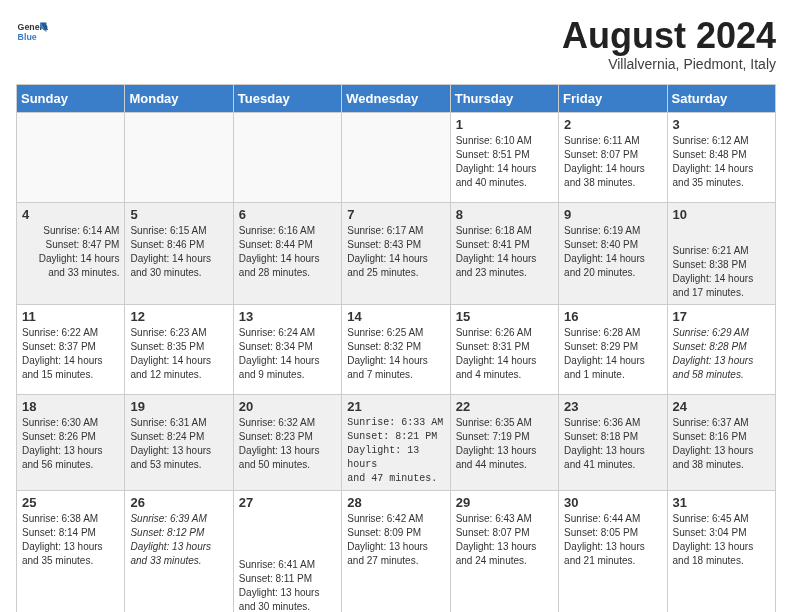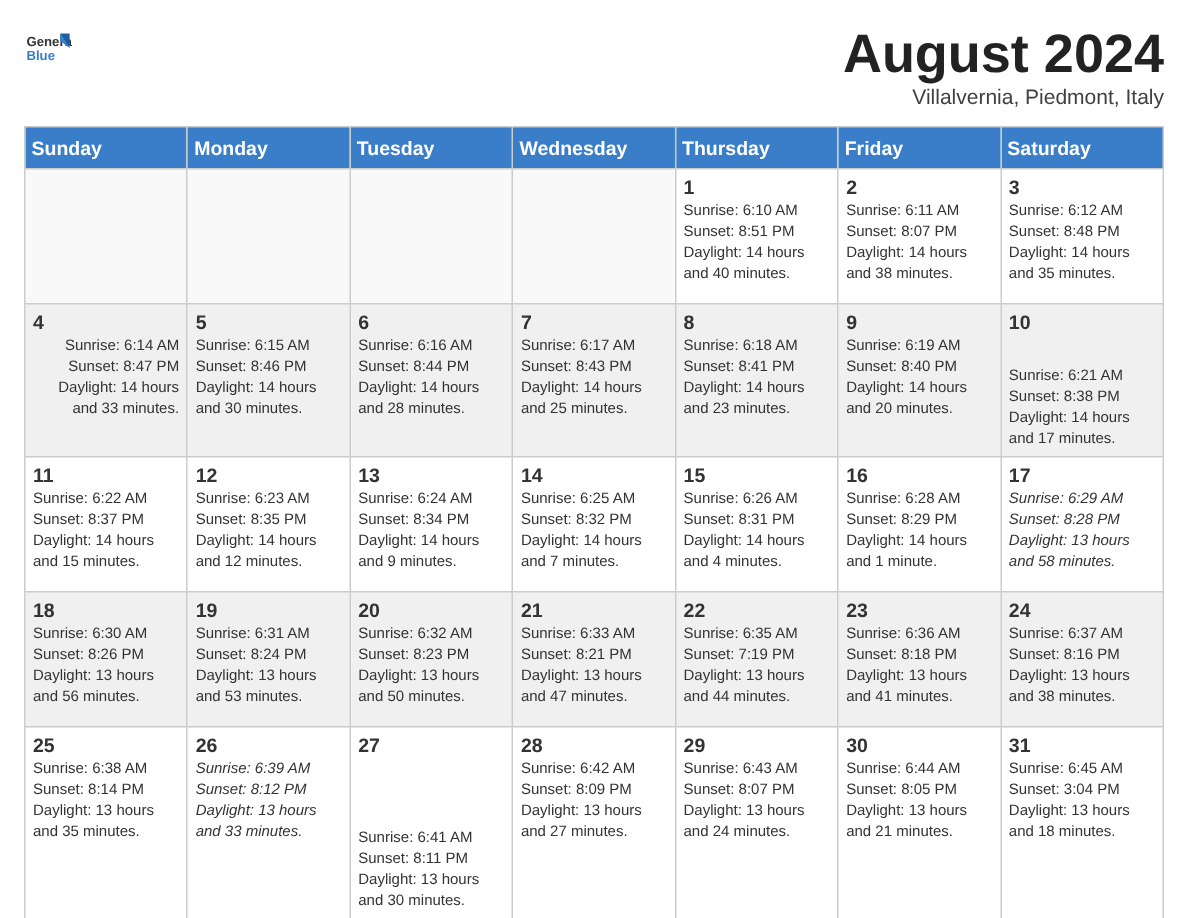--- a/index.html
+++ b/index.html
@@ -256,21 +256,21 @@
         </td>
         <td class="shaded">
           <span class="day-number">20</span>
           <div class="day-info" style="white-space: pre-line;">Sunrise: 6:32 AM
 Sunset: 8:23 PM
 Daylight: 13 hours
 and 50 minutes.</div>
         </td>
         <td class="shaded">
           <span class="day-number">21</span>
-          <div class="day-info" style="white-space: pre-line;">Sunrise: 6:33 AM
+          <div class="day-info" style="white-space: pre-line; font-family: Liberation Mono, monospace;">Sunrise: 6:33 AM
 Sunset: 8:21 PM
 Daylight: 13 hours
 and 47 minutes.</div>
         </td>
         <td class="shaded">
           <span class="day-number">22</span>
           <div class="day-info" style="white-space: pre-line;">Sunrise: 6:35 AM
 Sunset: 7:19 PM
 Daylight: 13 hours
 and 44 minutes.</div>

